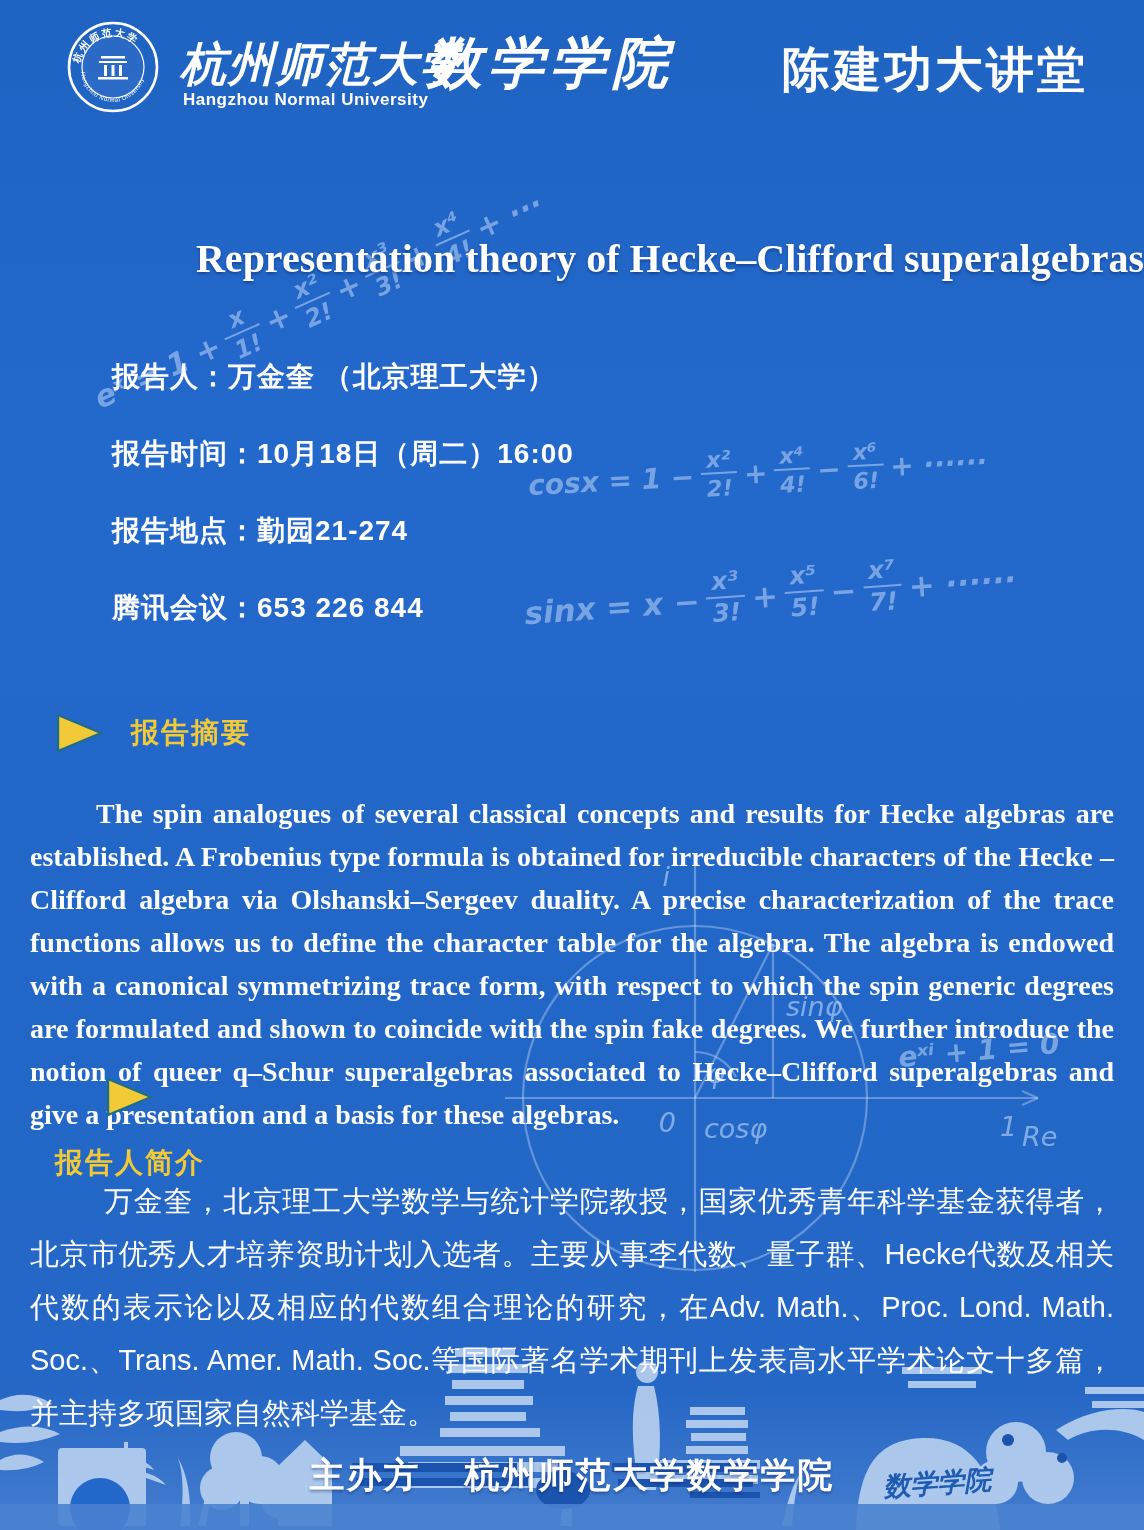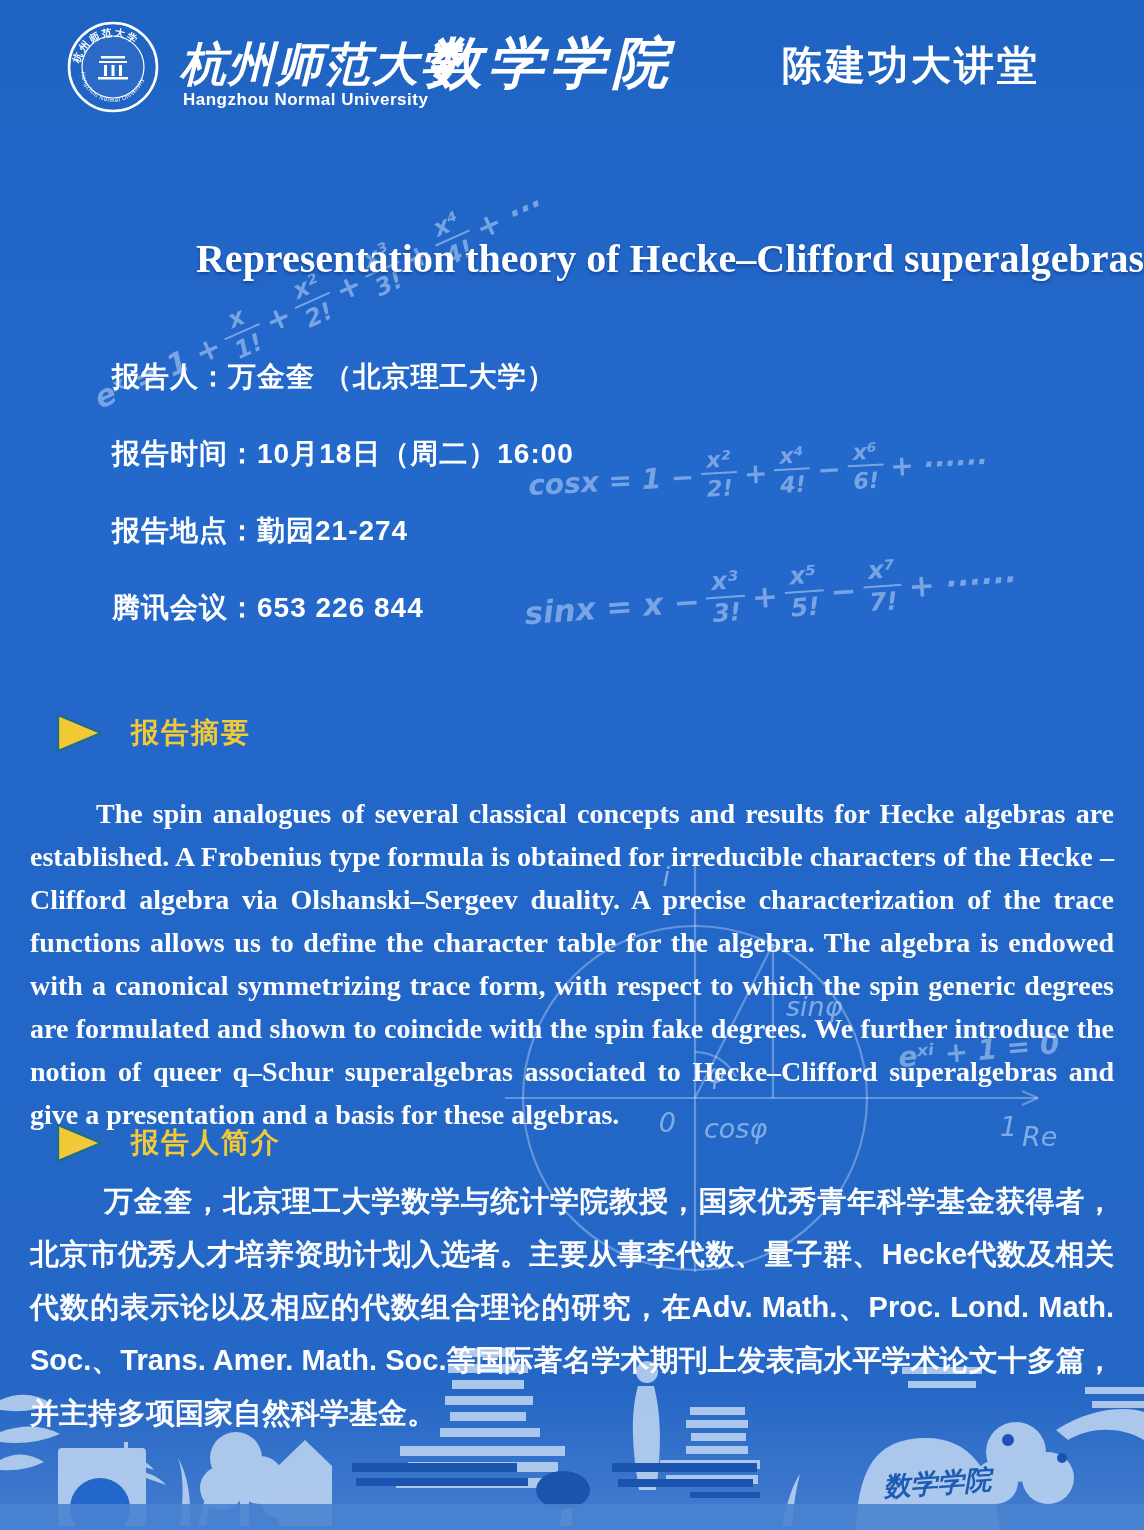--- a/index.html
+++ b/index.html
@@ -24,39 +24,39 @@
   .f-euler{left:898px;top:1034px;font-size:28px;transform:rotate(-5deg);}
   .circle-svg{position:absolute;left:460px;top:820px;}
   .circle-svg path,.circle-svg line,.circle-svg circle{stroke:rgba(208,227,253,0.38);stroke-width:2.2;fill:none;}
   .circle-svg text{fill:rgba(208,227,253,0.55);font-family:"DejaVu Sans",sans-serif;font-style:italic;font-size:27px;}
   
   .hdr{position:absolute;left:0;top:0;width:100%;height:140px;z-index:2;}
   .seal{position:absolute;left:66px;top:20px;}
   .univ-cn{position:absolute;left:180px;top:34px;font-family:"DejaVu Serif",serif;font-style:italic;font-weight:bold;font-size:46px;letter-spacing:2px;}
   .univ-en{position:absolute;left:183px;top:90px;font-size:17px;font-weight:bold;letter-spacing:0.5px;}
   .school-cn{position:absolute;left:426px;top:26px;font-family:"DejaVu Serif",serif;font-style:italic;font-weight:bold;font-size:56px;letter-spacing:6px;}
-  .series{position:absolute;left:782px;top:38px;font-family:"Liberation Serif",serif;font-weight:bold;font-size:40px;letter-spacing:3px;}
+  .series{position:absolute;left:782px;top:38px;font-family:"Liberation Serif",serif;font-weight:bold;font-size:48px;letter-spacing:3px;}
   
   .title{
     position:absolute;left:0;top:208px;width:100%;text-align:right;z-index:2;
     font-family:"Liberation Serif",serif;font-weight:bold;font-size:40px;
     text-shadow:0 2px 3px rgba(0,10,60,0.35);
   }
   .info{position:absolute;left:112px;top:352px;z-index:2;}
   .info-line{height:77px;line-height:50px;font-size:28px;font-weight:600;letter-spacing:1px;}
   
   .sec-head{position:absolute;left:55px;z-index:2;display:flex;align-items:center;gap:26px;}
   .sec-head.abstract{top:712px;}
-  .sec-head.bio{top:1122px;}
+  .sec-head.bio{top:1076px;flex-direction:column;}
   .sec-label{color:#f2c936;font-size:28px;font-weight:bold;letter-spacing:2px;}
   .para{
     position:absolute;left:30px;width:1084px;z-index:2;text-align:justify;color:#fdfdfe;
   }
   .para.abstract{top:764px;font-family:"Liberation Serif",serif;font-weight:bold;font-size:28px;line-height:43px;text-indent:66px;}
-  .para.bio{top:1146px;font-size:29px;line-height:53px;font-weight:700;text-indent:74px;}
+  .para.bio{top:1146px;font-size:29px;line-height:53px;font-weight:400;text-indent:74px;}
   
   .scene{position:absolute;left:0;bottom:0;z-index:1;}
   .organizer{
     position:absolute;left:0;top:1452px;width:100%;z-index:3;
     display:flex;justify-content:center;gap:44px;
     font-size:35px;font-weight:bold;letter-spacing:2px;text-shadow:0 2px 3px rgba(10,30,90,0.4);
   }
 </style>
 </head>
 <body>
@@ -279,14 +279,18 @@
       <rect x="690" y="162" width="70" height="6"></rect>
       <circle cx="1008" cy="110" r="6"></circle>
       <circle cx="1062" cy="128" r="5"></circle>
     </g>
 
     <text x="884" y="166" font-size="27" font-style="italic" font-weight="bold" fill="#1e5cb4" transform="rotate(-4 884 166)" font-family="DejaVu Serif, serif">数学学院</text>
 
     <rect x="0" y="174" width="1144" height="26" fill="#4a82d2" opacity="0.9"></rect>
   </svg>
 
+  <div class="organizer">
+    <span>主办方</span>
+    <span>杭州师范大学数学学院</span>
+  </div>
 
 </div>
 
 </body></html>

